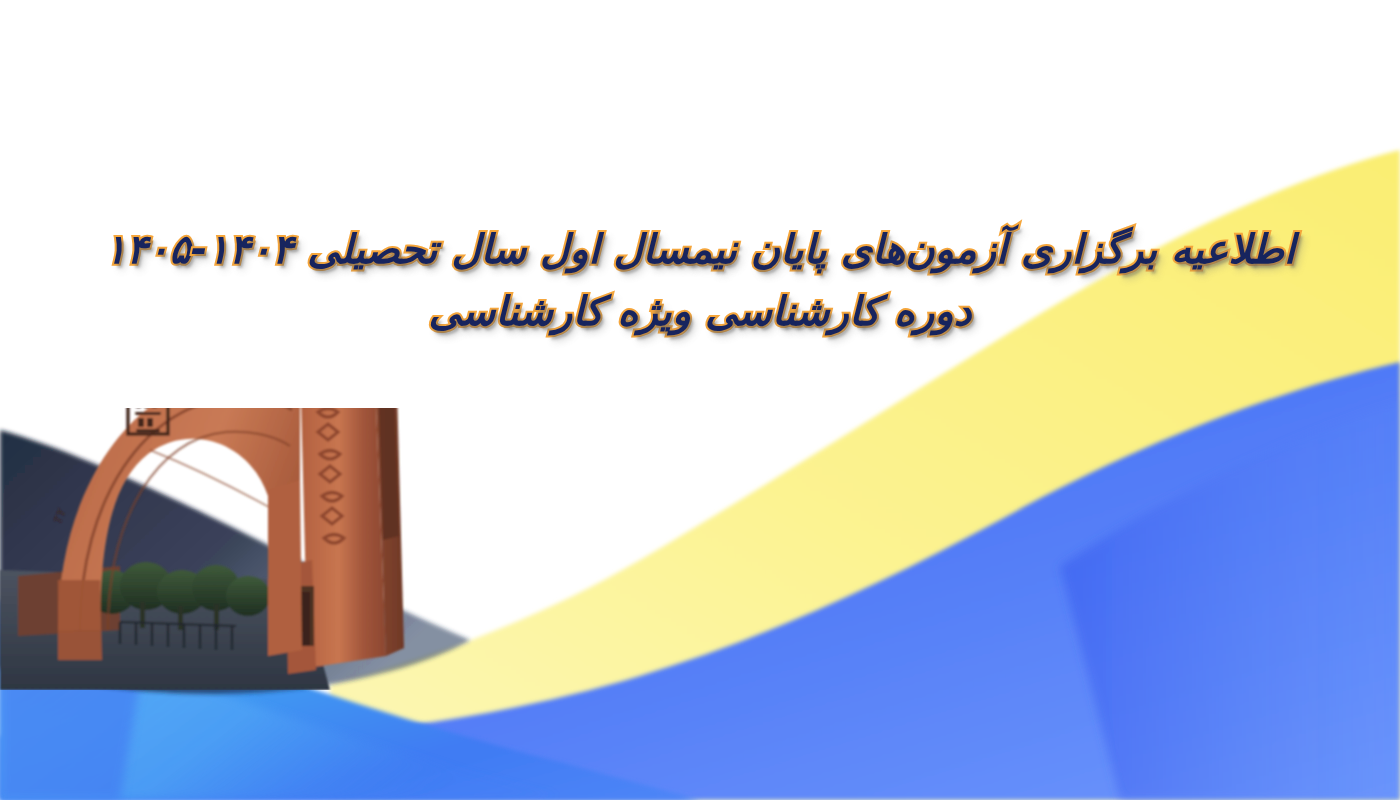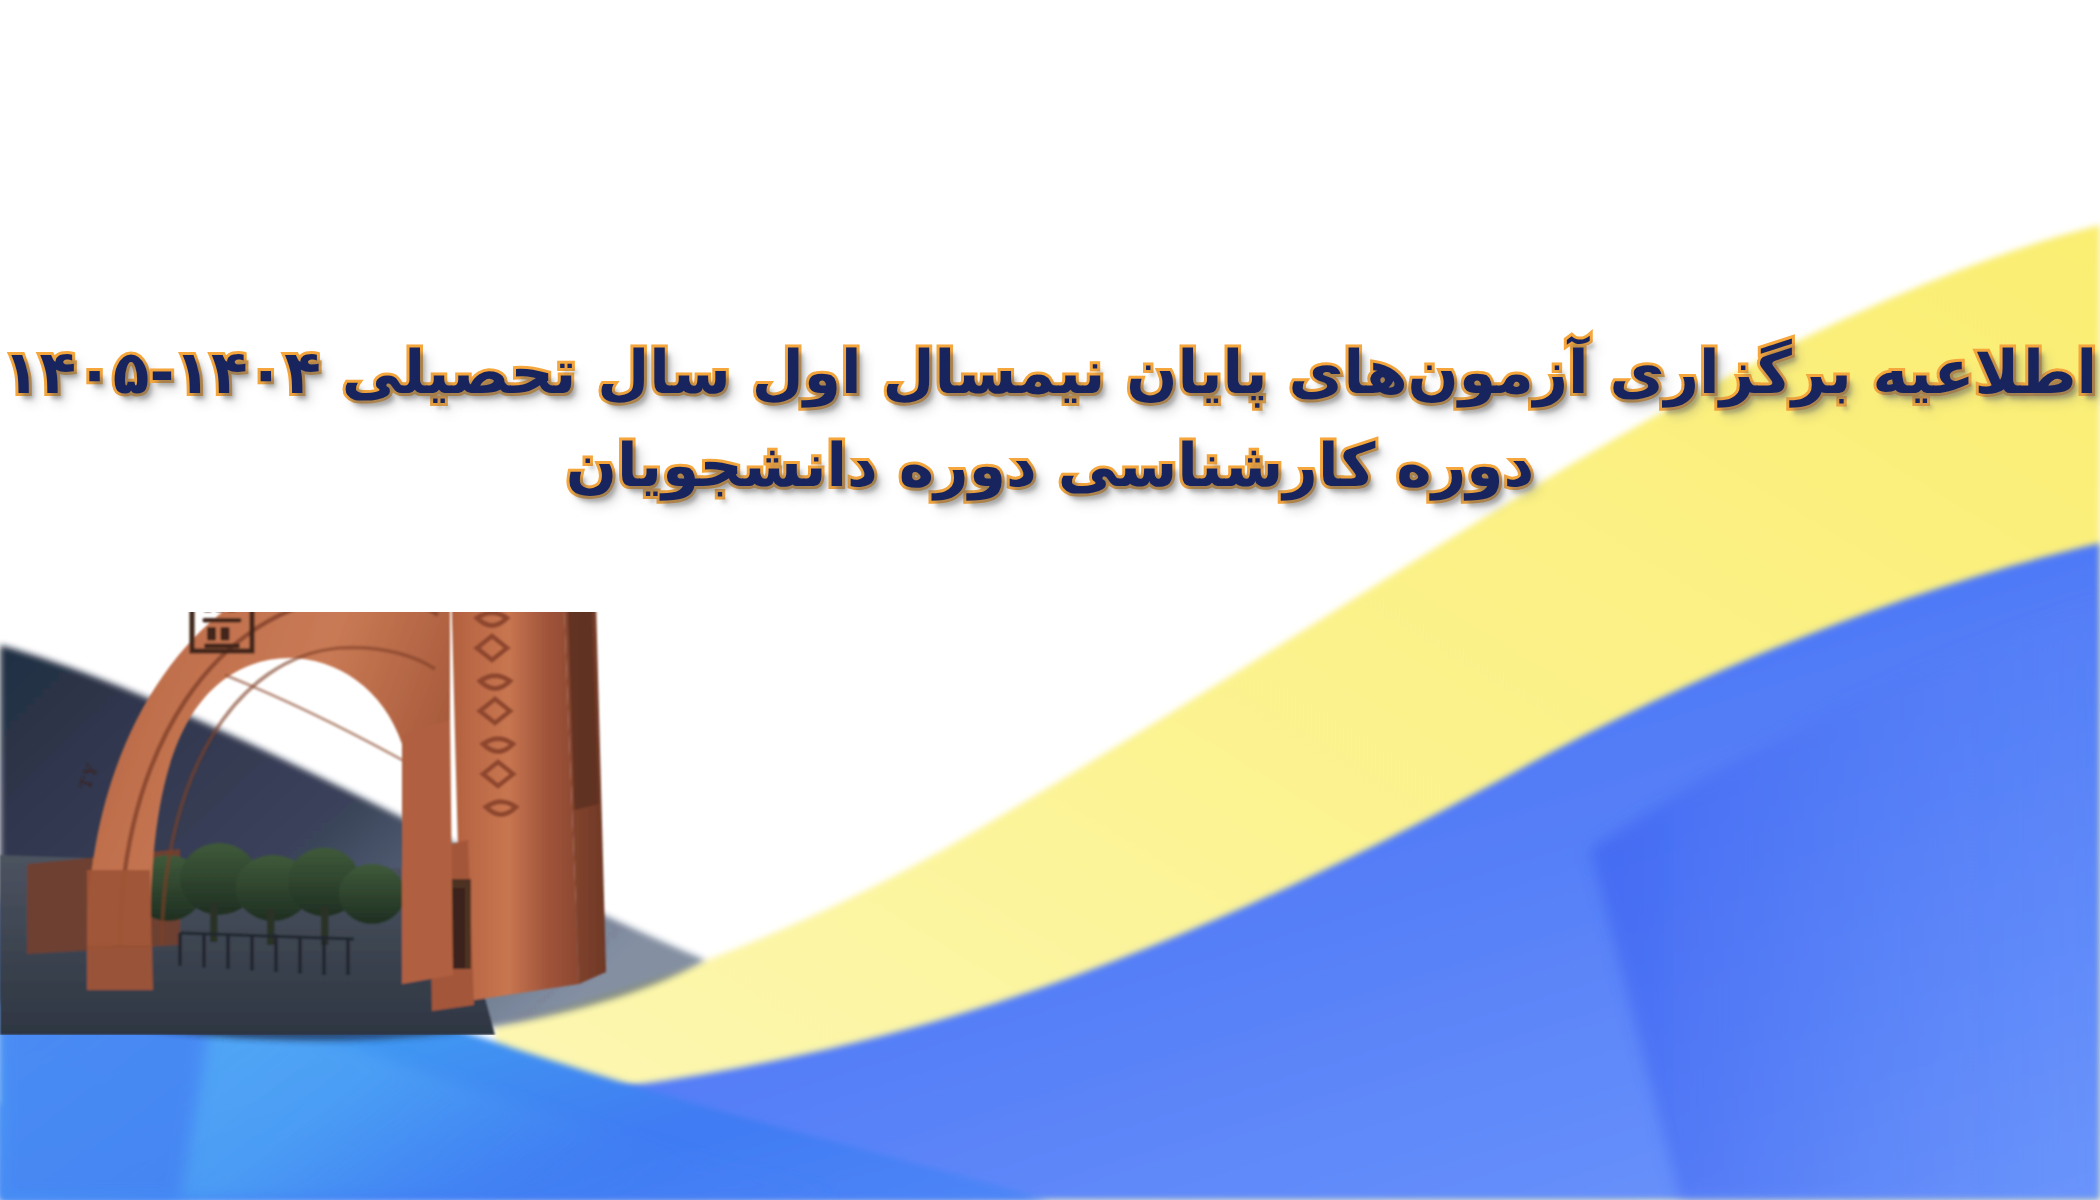--- a/index.html
+++ b/index.html
@@ -11,20 +11,21 @@
   body {
     font-family: "DejaVu Sans", "Liberation Sans", sans-serif;
   }
 
   .banner {
     position: relative;
     width: 1400px;
     height: 800px;
     overflow: hidden;
     background: #fef9c3;
+    font-style: italic;
   }
 
   
   .bg-svg {
     position: absolute;
     inset: 0;
     width: 1400px;
     height: 800px;
     display: block;
   }
@@ -281,16 +282,16 @@
         <path fill="#b0603f" d="M268,160 L300,150 L302,320 L268,326 Z"></path>
 
         <path fill="#9e5437" opacity="0.95" d="M58,250 L100,250 L102,330 L58,330 Z"></path>
 
       </g>
     </svg>
   </div>
 
   <div class="headline">
     <span class="line line-1">اطلاعیه برگزاری آزمون‌های پایان نیمسال اول سال تحصیلی ۱۴۰۴-۱۴۰۵</span>
-    <span class="line line-2">دوره کارشناسی دوره دانشجویان</span>
+    <span class="line line-2">دوره کارشناسی ویژه کارشناسی</span>
   </div>
 
 </div>
 
 </body></html>

